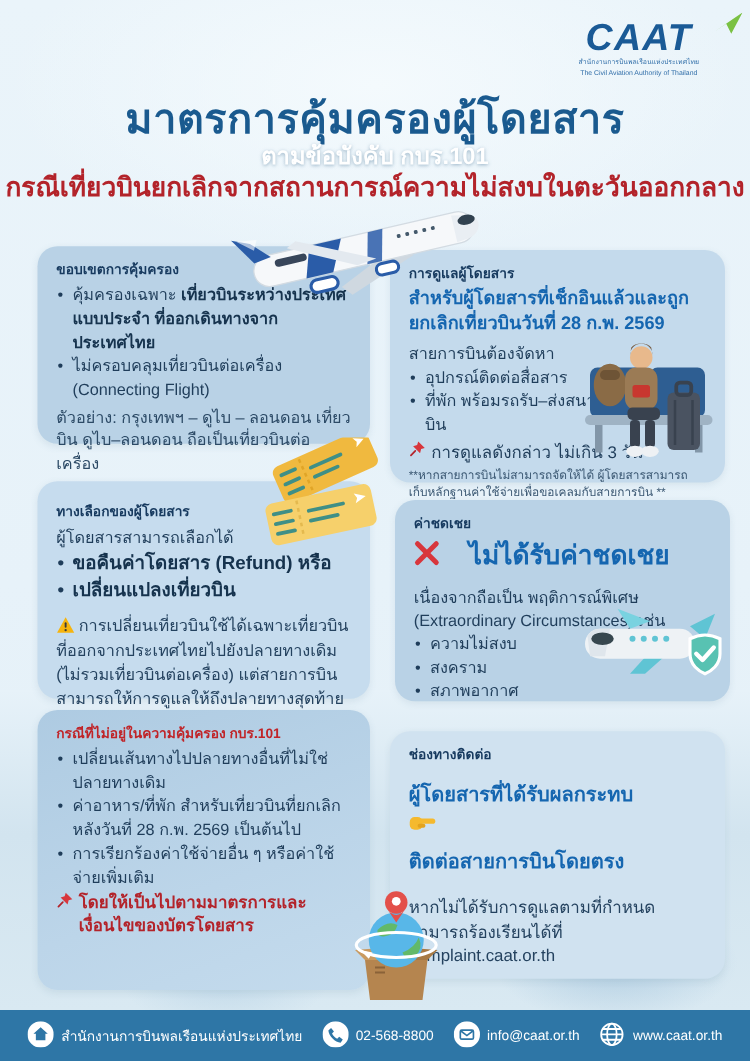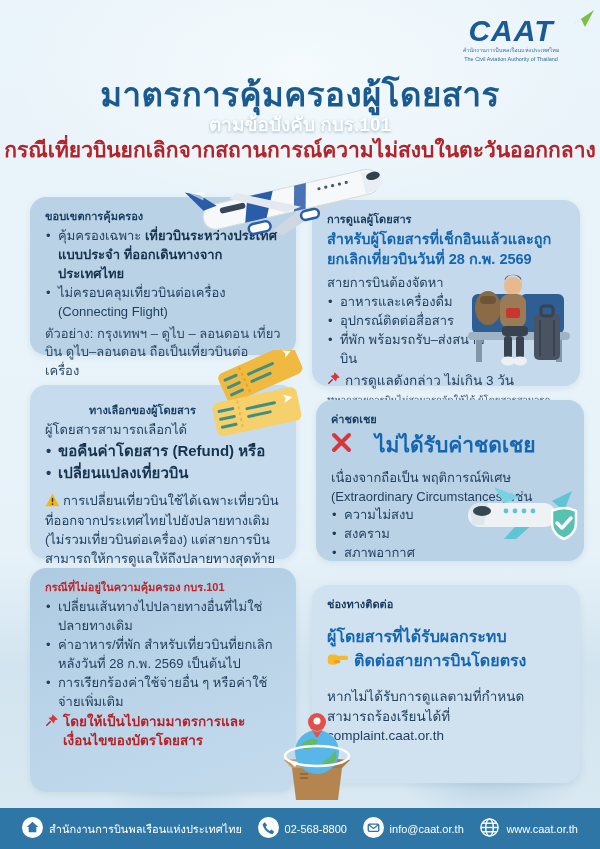--- a/index.html
+++ b/index.html
@@ -49,21 +49,21 @@
   .pin-line .txt{color:#1f3d5a;}
   .footnote{font-size:9.5px;color:#3a5772;line-height:1.4;margin-top:3px;}
   .opt-line{font-size:15px;font-weight:800;color:#16334e;}
   .warn-block{margin-top:8px;color:#24425f;}
   .warn-icon{display:inline-block;vertical-align:-2px;margin-right:3px;}
   .comp-head{display:flex;align-items:center;gap:23px;margin:2px 0 8px 0;}
   .comp-no{font-size:21px;font-weight:800;color:#1566b0;}
   .excl-title{color:#c02428 !important;}
   .excl-pin{display:flex;gap:4px;margin-top:2px;font-weight:800;color:#b3232a;font-size:13.5px;line-height:1.35;}
   .contact-blue{font-size:16px;font-weight:800;color:#1566b0;line-height:1.5;}
-  .hand-line{display:flex;gap:5px;}
+  .hand-line{display:flex;gap:5px;flex-direction:column;}
   .contact-note{margin-top:14px;color:#24425f;font-size:13.5px;}
   
   .illus{position:absolute;}
   .top-plane{left:178px;top:150px;z-index:4;}
   .tickets{left:208px;top:350px;z-index:4;}
   .bench{right:4px;top:56px;}
   .shield-plane{right:6px;bottom:4px;}
   .globe-box{left:282px;top:710px;z-index:5;}
   
   .footer{position:absolute;left:0;top:808px;width:600px;height:41px;background:#2e76a6;
@@ -121,21 +121,20 @@
     <div class="bullet"><span>คุ้มครองเฉพาะ </span><span class="b-strong">เที่ยวบินระหว่างประเทศ แบบประจำ ที่ออกเดินทางจากประเทศไทย</span></div>
     <div class="bullet">ไม่ครอบคลุมเที่ยวบินต่อเครื่อง (Connecting Flight)</div>
     <div class="example">ตัวอย่าง: กรุงเทพฯ – ดูไบ – ลอนดอน เที่ยวบิน ดูไบ–ลอนดอน ถือเป็นเที่ยวบินต่อเครื่อง</div>
   </div>
 
   <div class="card c-care">
     <h2>การดูแลผู้โดยสาร</h2>
     <div class="care-sub">สำหรับผู้โดยสารที่เช็กอินแล้วและถูกยกเลิกเที่ยวบินวันที่ 28 ก.พ. 2569</div>
     <div class="care-list">
       <div>สายการบินต้องจัดหา</div>
-      <div class="bullet">อาหารและเครื่องดื่ม</div>
       <div class="bullet">อุปกรณ์ติดต่อสื่อสาร</div>
       <div class="bullet">ที่พัก พร้อมรถรับ–ส่งสนามบิน</div>
     </div>
     <div class="pin-line">
       <span>
         <svg width="14" height="14" viewBox="0 0 24 24">
             <path d="M13 2 L22 11 L17 12.5 L15.5 18 L6 8.5 L11.5 7 Z" fill="#d8363c"></path>
             <path d="M9 15 L3 21" stroke="#b3232a" stroke-width="2.4" stroke-linecap="round"></path>
           </svg>
       </span>
@@ -162,21 +161,21 @@
         <ellipse cx="56" cy="105" rx="7" ry="4.5" fill="#eef1f4"></ellipse>
         <rect x="70" y="58" width="26" height="46" rx="5" fill="#4a5361"></rect>
         <rect x="77" y="50" width="12" height="10" rx="3" fill="none" stroke="#39424f" stroke-width="3"></rect>
         <line x1="76" y1="64" x2="76" y2="100" stroke="#39424f" stroke-width="2"></line>
         <line x1="90" y1="64" x2="90" y2="100" stroke="#39424f" stroke-width="2"></line>
       </svg>
     </div>
   </div>
 
   <div class="card c-options">
-    <h2 style="margin-top:6px;margin-left:44px;">ทางเลือกของผู้โดยสาร</h2>
+    <h2 style="margin-top:6px;">ทางเลือกของผู้โดยสาร</h2>
     <div>ผู้โดยสารสามารถเลือกได้</div>
     <div class="bullet opt-line">ขอคืนค่าโดยสาร (Refund) หรือ</div>
     <div class="bullet opt-line">เปลี่ยนแปลงเที่ยวบิน</div>
     <div class="warn-block">
       <span class="warn-icon">
         <svg width="15" height="14" viewBox="0 0 24 22">
             <path d="M12 1 L23 21 H1 Z" fill="#f6b40e"></path>
             <rect x="10.8" y="7.5" width="2.4" height="7" rx="1.2" fill="#3a3a3a"></rect>
             <circle cx="12" cy="17.5" r="1.5" fill="#3a3a3a"></circle>
           </svg>

